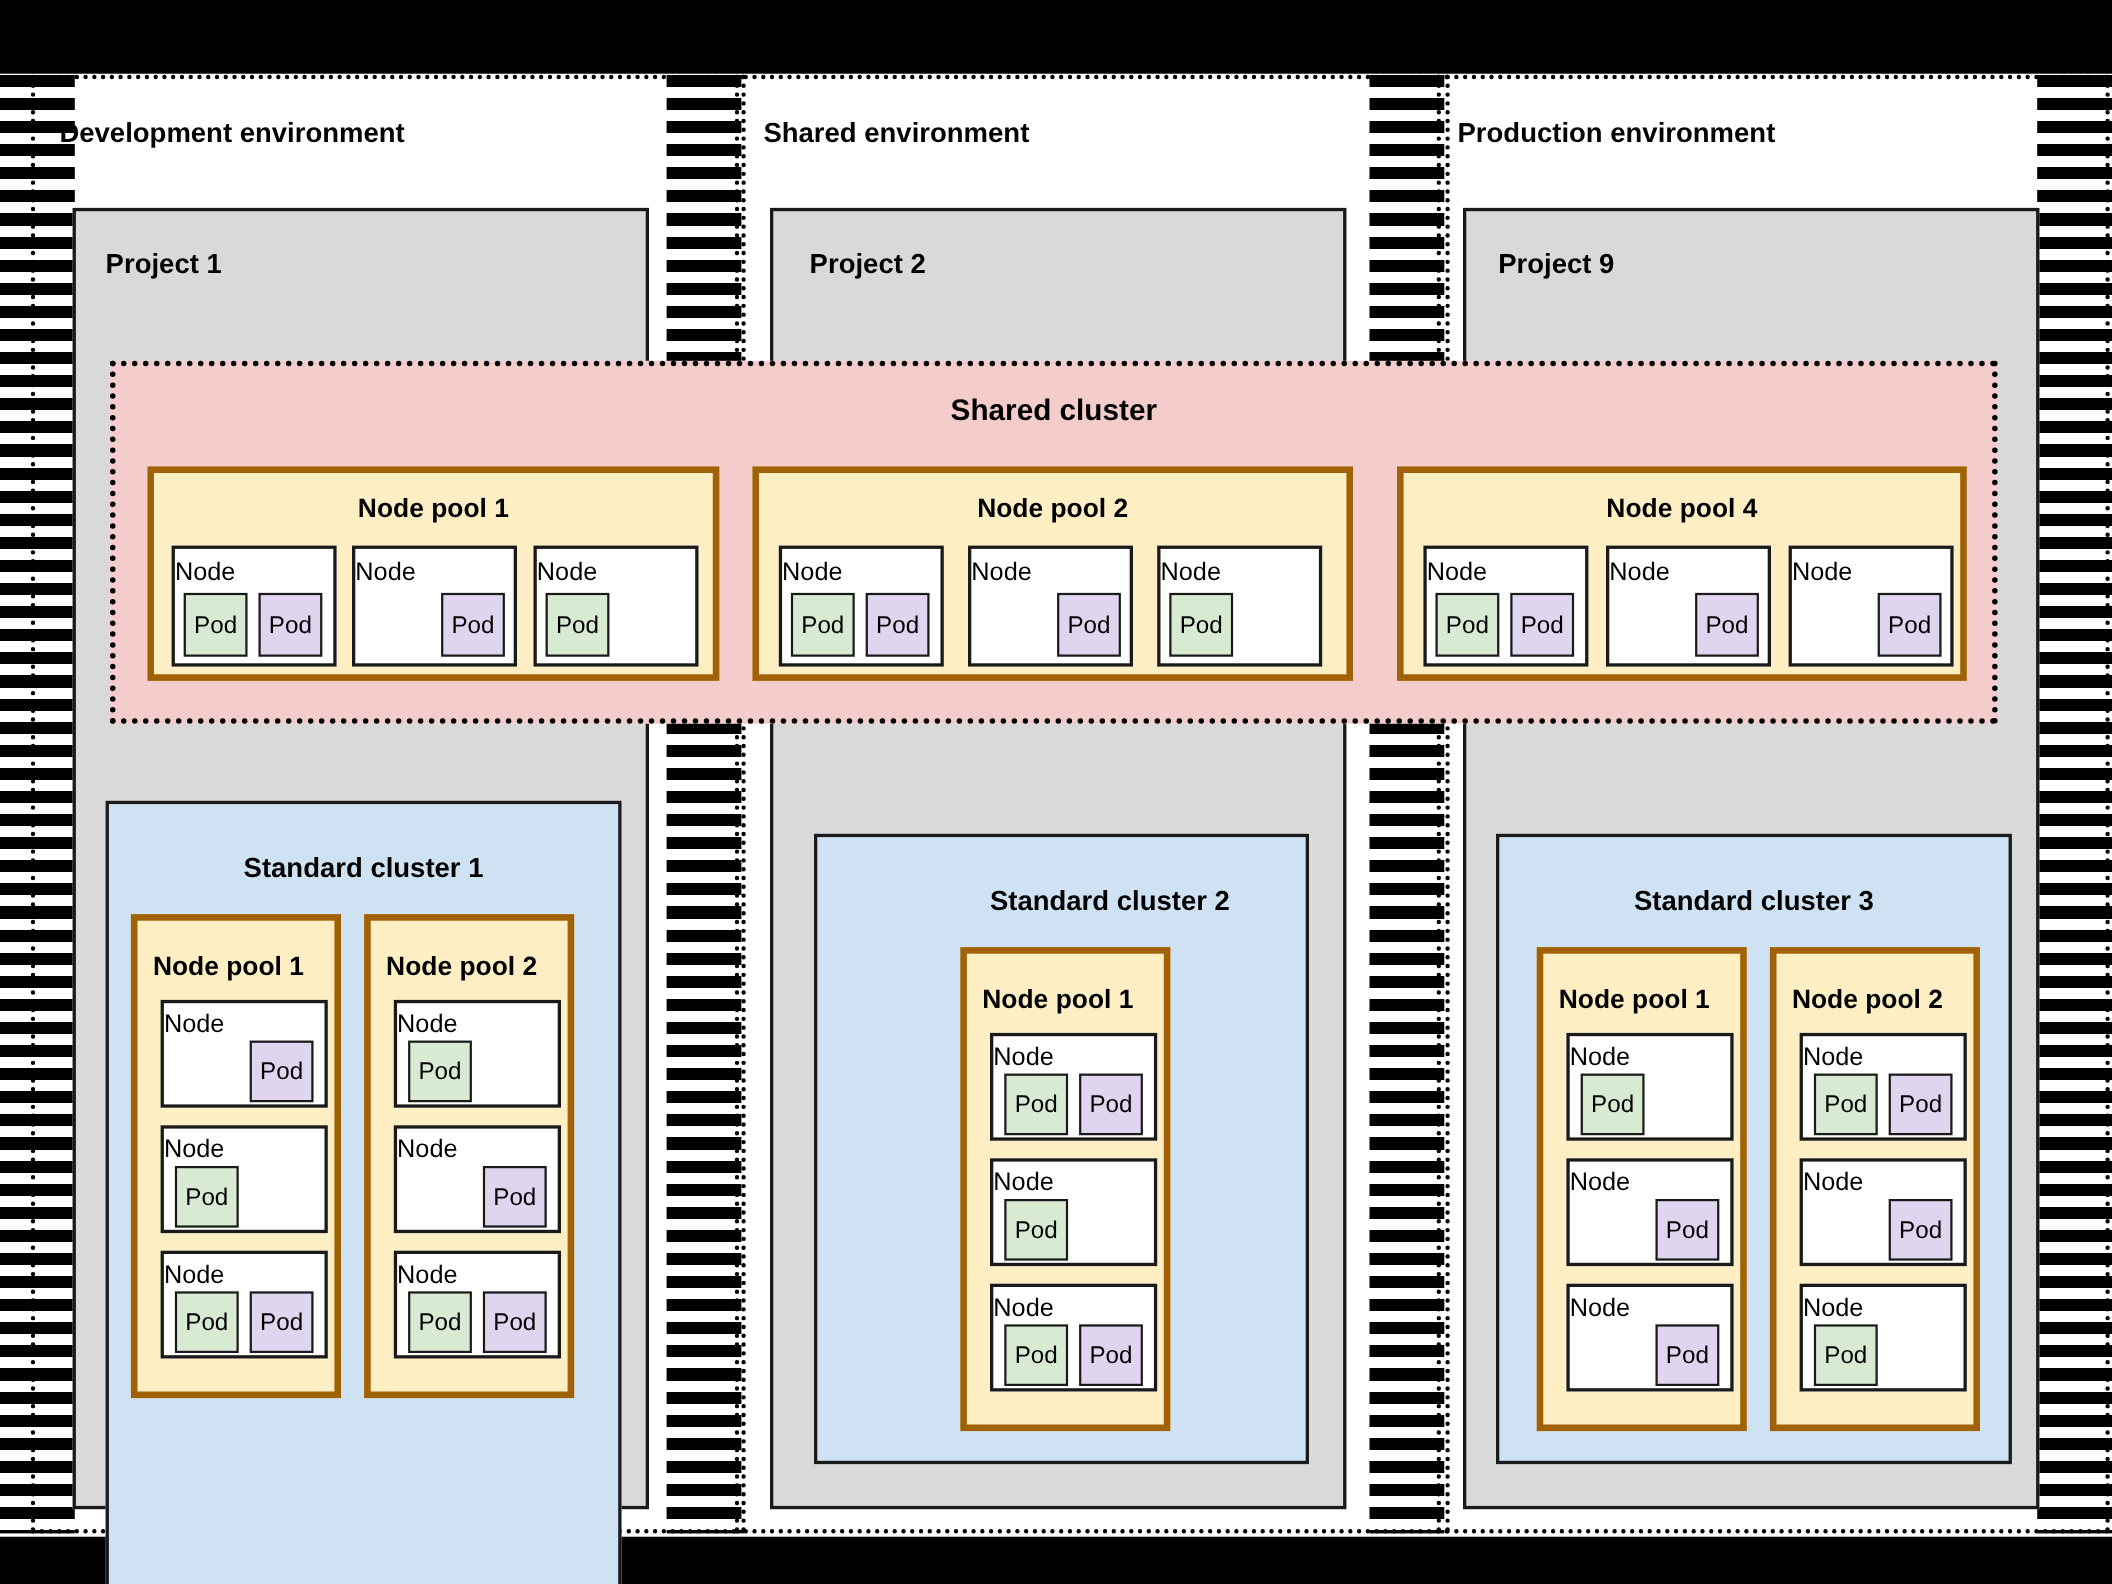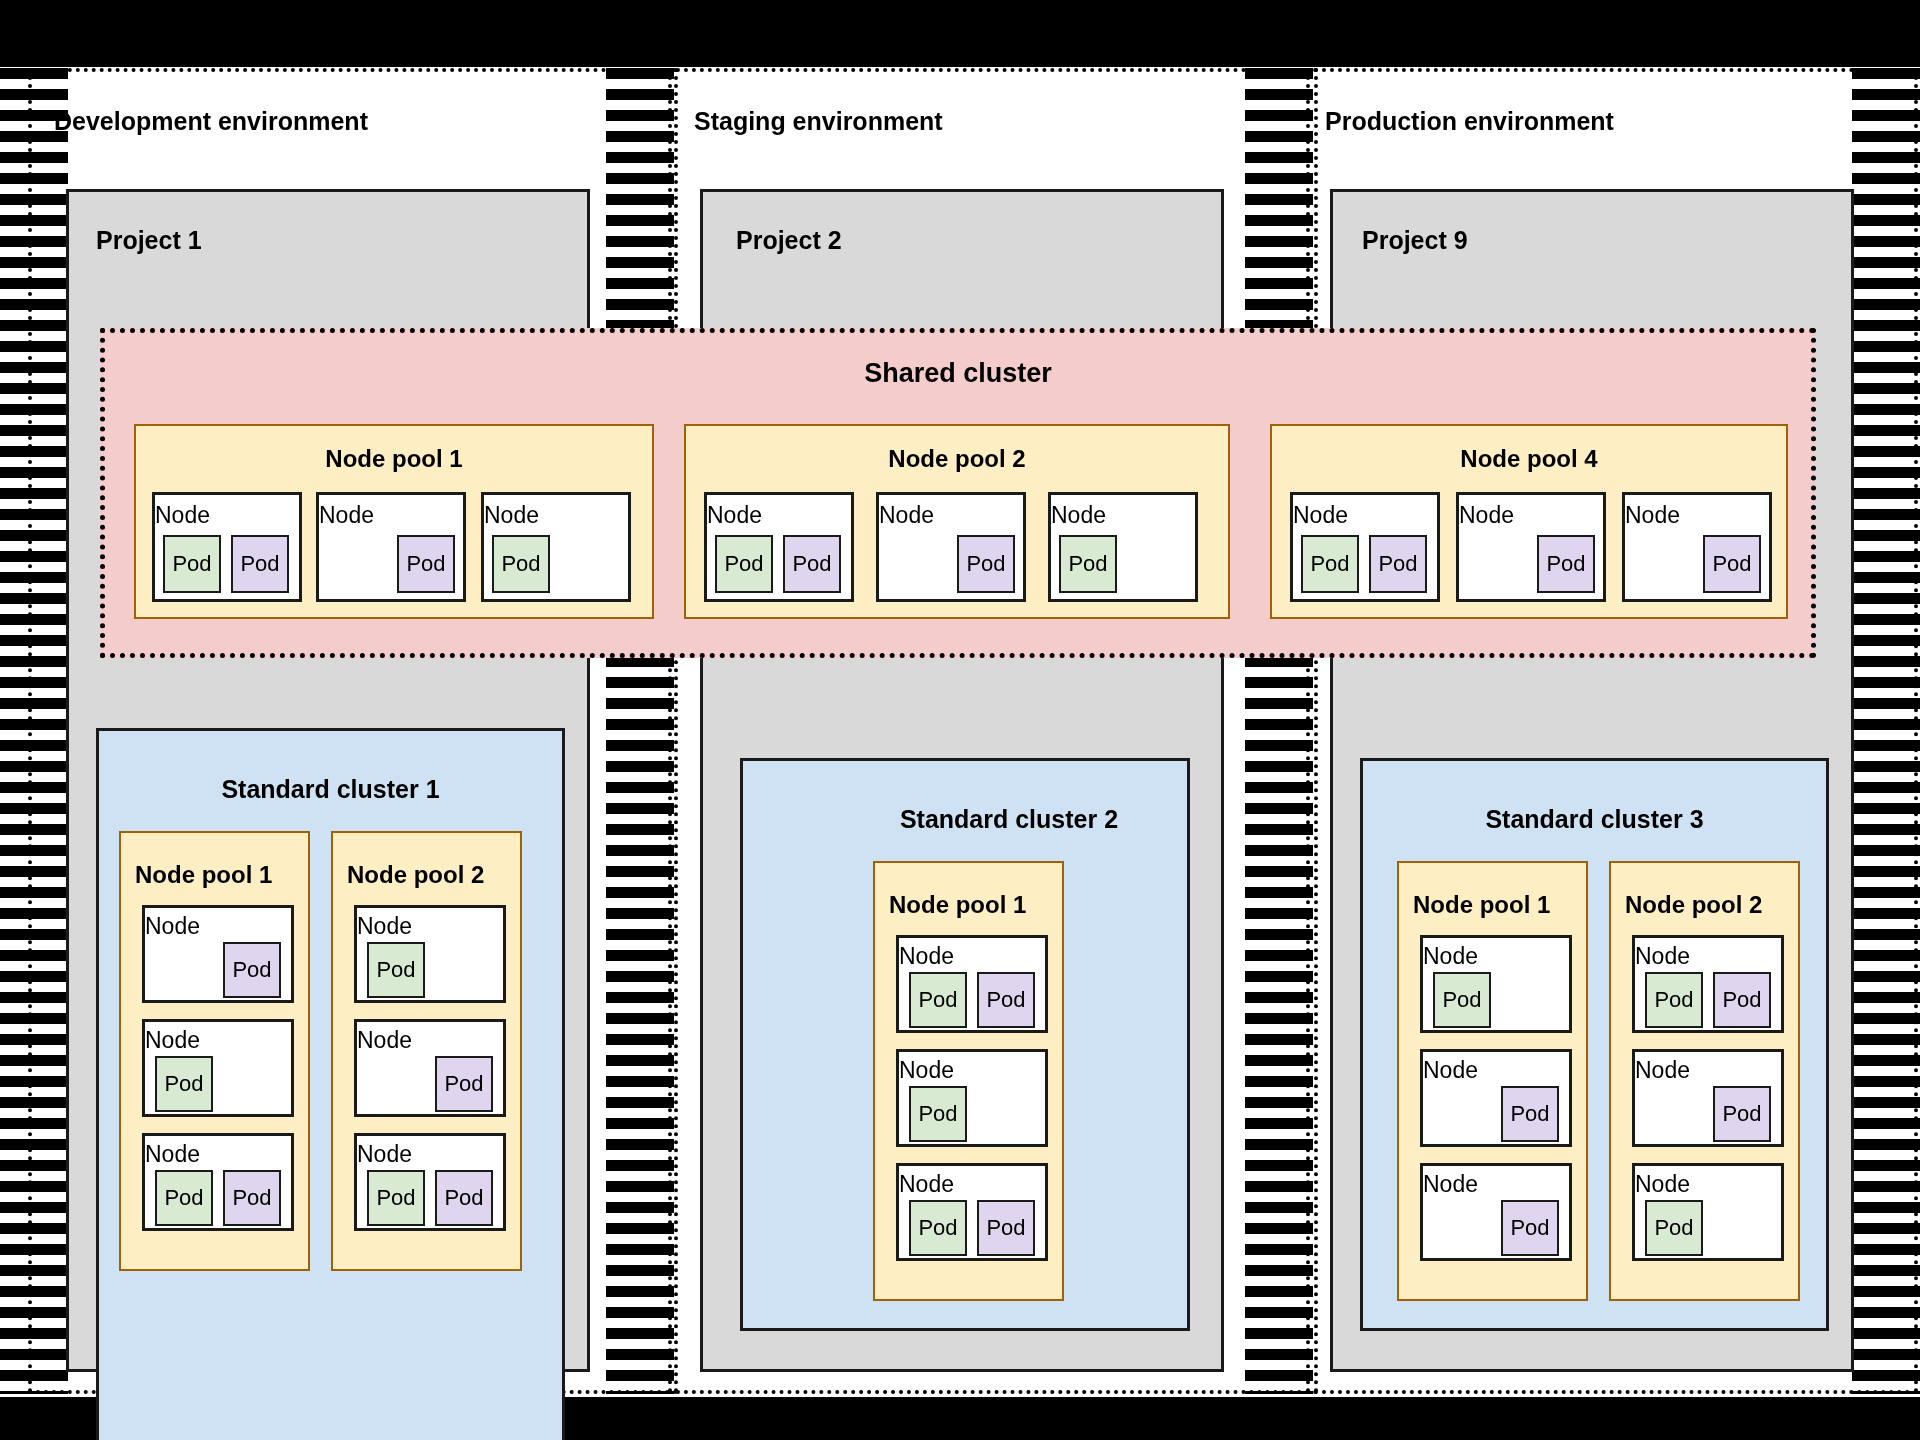--- a/index.html
+++ b/index.html
@@ -24,21 +24,21 @@
 
   
   .shared{position:absolute;background:#f4cccc;border:5px dotted #000;box-sizing:border-box;}
   .shared-title{position:absolute;width:100%;text-align:center;font-size:27px;font-weight:bold;color:#000;}
 
   
   .stdcluster{position:absolute;background:#cfe2f3;border:3px solid #1a1a1a;box-sizing:border-box;}
   .stdcluster-title{position:absolute;width:100%;text-align:center;font-size:25px;font-weight:bold;color:#000;}
 
   
-  .pool{position:absolute;background:#fdeec4;border:2px solid #a16207;box-sizing:border-box;}
+  .pool{position:absolute;background:#fdeec4;border:6px solid #a16207;box-sizing:border-box;}
   .pool-title{position:absolute;font-size:24px;font-weight:bold;color:#000;white-space:nowrap;}
   .pool-title.center{width:100%;text-align:center;left:0;}
   .pool-title.left{left:14px;}
 
   
   .node{position:absolute;background:#fff;border:3px solid #1a1a1a;box-sizing:border-box;}
   .node-title{position:absolute;width:100%;text-align:left;font-size:23px;color:#000;}
 
   
   .pod{position:absolute;border:2px solid #1a1a1a;box-sizing:border-box;
@@ -58,21 +58,21 @@
   <div class="hatch" style="left:1245px;top:56px;width:68px;height:1326px;"></div>
   <div class="hatch" style="left:1852px;top:56px;width:68px;height:1326px;"></div>
 
   <div class="env" style="left:28px;top:56px;width:650px;height:1326px;"></div>
   <div class="env-title" style="left:54px;top:95px;">Development environment</div>
 
   <div class="project" style="left:66px;top:177px;width:524px;height:1183px;"></div>
   <div class="project-title" style="left:96px;top:214px;">Project 1</div>
 
   <div class="env" style="left:668px;top:56px;width:650px;height:1326px;"></div>
-  <div class="env-title" style="left:694px;top:95px;">Staging environment</div>
+  <div class="env-title" style="left:694px;top:95px;">Shared environment</div>
 
   <div class="project" style="left:700px;top:177px;width:524px;height:1183px;"></div>
   <div class="project-title" style="left:736px;top:214px;">Project 2</div>
 
   <div class="env" style="left:1306px;top:56px;width:612px;height:1326px;"></div>
   <div class="env-title" style="left:1325px;top:95px;">Production environment</div>
 
   <div class="project" style="left:1330px;top:177px;width:524px;height:1183px;"></div>
   <div class="project-title" style="left:1362px;top:214px;">Project 9</div>
 

